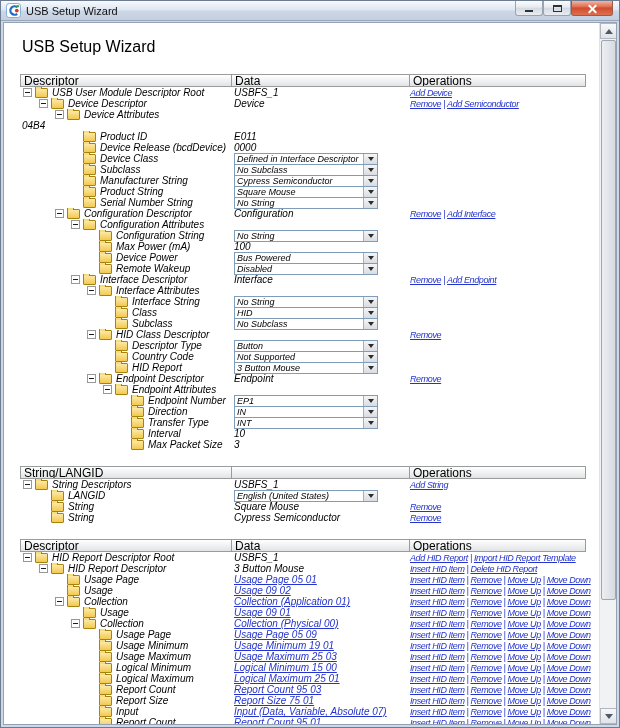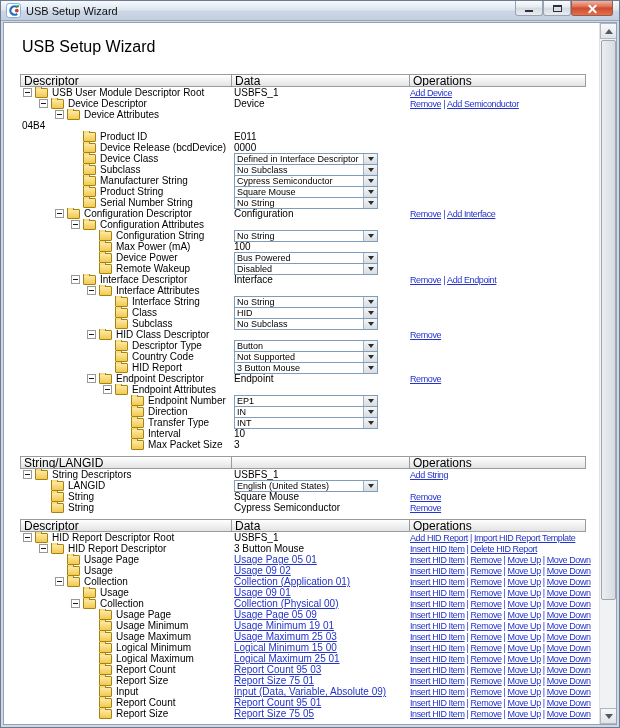--- a/index.html
+++ b/index.html
@@ -25,29 +25,29 @@
   .g-close::before, .g-close::after { content: ""; position: absolute; left: -1px; top: 4px; width: 11px; height: 2px; background: #fff; border-radius: 1px; }
   .g-close::before { transform: rotate(45deg); }
   .g-close::after { transform: rotate(-45deg); }
 
   
   .content { position: absolute; top: 21px; left: 2px; right: 2px; bottom: 2px;
     background: #ffffff; border: 1px solid #93a2b6; overflow: hidden; }
   .heading { position: absolute; left: 18px; top: 15px; font-size: 16px; font-weight: 400; color: #000; }
 
   .sections { position: absolute; left: 16px; top: 51px; width: 566px; }
-  .section + .section { margin-top: 6px; }
+  .section + .section { margin-top: 16px; }
 
   .sec-header { display: flex; height: 13px; }
   .hcell { background: linear-gradient(#ffffff, #eef0f1 55%, #e1e3e5); border: 1px solid #9b9b9b;
     font-size: 12px; line-height: 11px; padding: 1px 0 0 3px; color: #000; white-space: nowrap; overflow: hidden; }
   .hcell + .hcell { border-left: none; }
   .col0 { width: 212px; } .col1 { width: 178px; } .col2 { width: 176px; }
 
-  .trow { display: flex; height: 11px; align-items: center; }
+  .trow { display: flex; height: 11px; align-items: center; font-style: italic; }
   .cell { display: flex; align-items: center; height: 11px; }
   .c1 { width: 212px; overflow: hidden; padding-left: 1px; }
   .c2 { width: 178px; overflow: visible; }
   .c3 { width: 176px; overflow: visible; white-space: nowrap; font-size: 9px; letter-spacing: -0.4px; }
 
   .indent { flex: none; height: 1px; }
   .exp { width: 9px; height: 9px; border: 1px solid #989898; background: #fff; position: relative; flex: none; margin-right: 3px; cursor: pointer; }
   .exp::before { content: ""; position: absolute; left: 1px; right: 1px; top: 3px; height: 1px; background: #1a1a1a; }
   .expsp { width: 12px; flex: none; }
   .folder { width: 13px; height: 10px; flex: none; margin: 1px 4px 0 0; position: relative;
@@ -944,21 +944,21 @@
             </div>
           </div>
           <div class="trow">
             <div class="cell c1">
               <span class="indent" style="width: 66px;"></span>
               <span class="expsp"></span>
               <span class="folder"></span>
               <span class="tlabel">Input</span>
             </div>
             <div class="cell c2">
-              <span class="dlink">Input (Data, Variable, Absolute 09)</span>
+              <span class="dlink">Input (Data, Variable, Absolute 07)</span>
             </div>
             <div class="cell c3">
               <span class="op-link">Insert HID Item</span>
               <span class="op-sep">|</span>
               <span class="op-link">Remove</span>
               <span class="op-sep">|</span>
               <span class="op-link">Move Up</span>
               <span class="op-sep">|</span>
               <span class="op-link">Move Down</span>
             </div>

